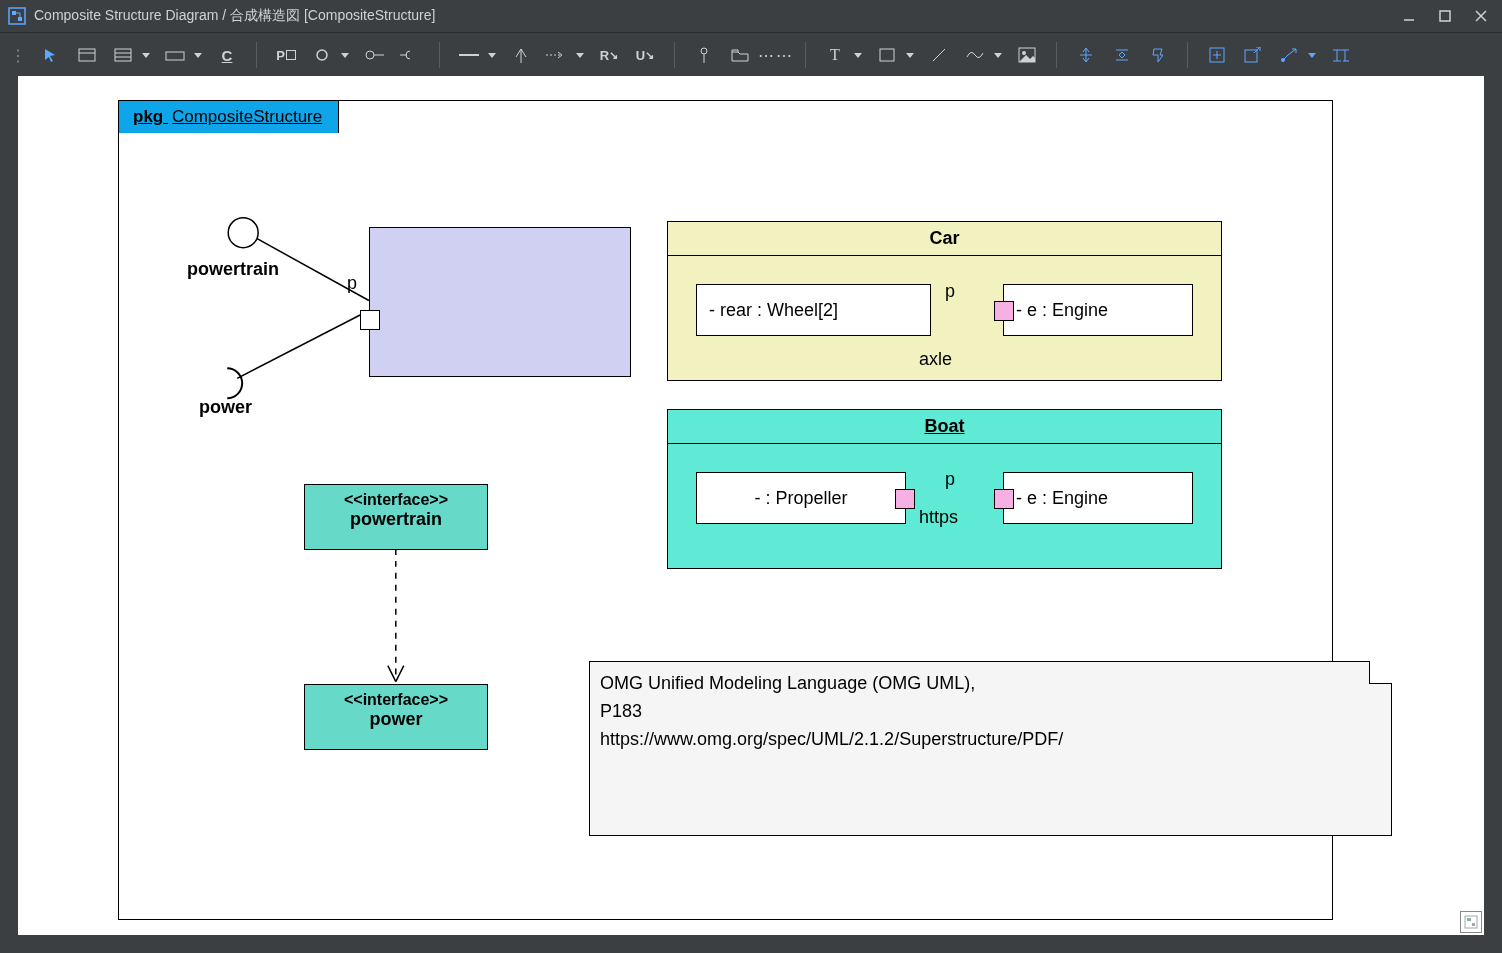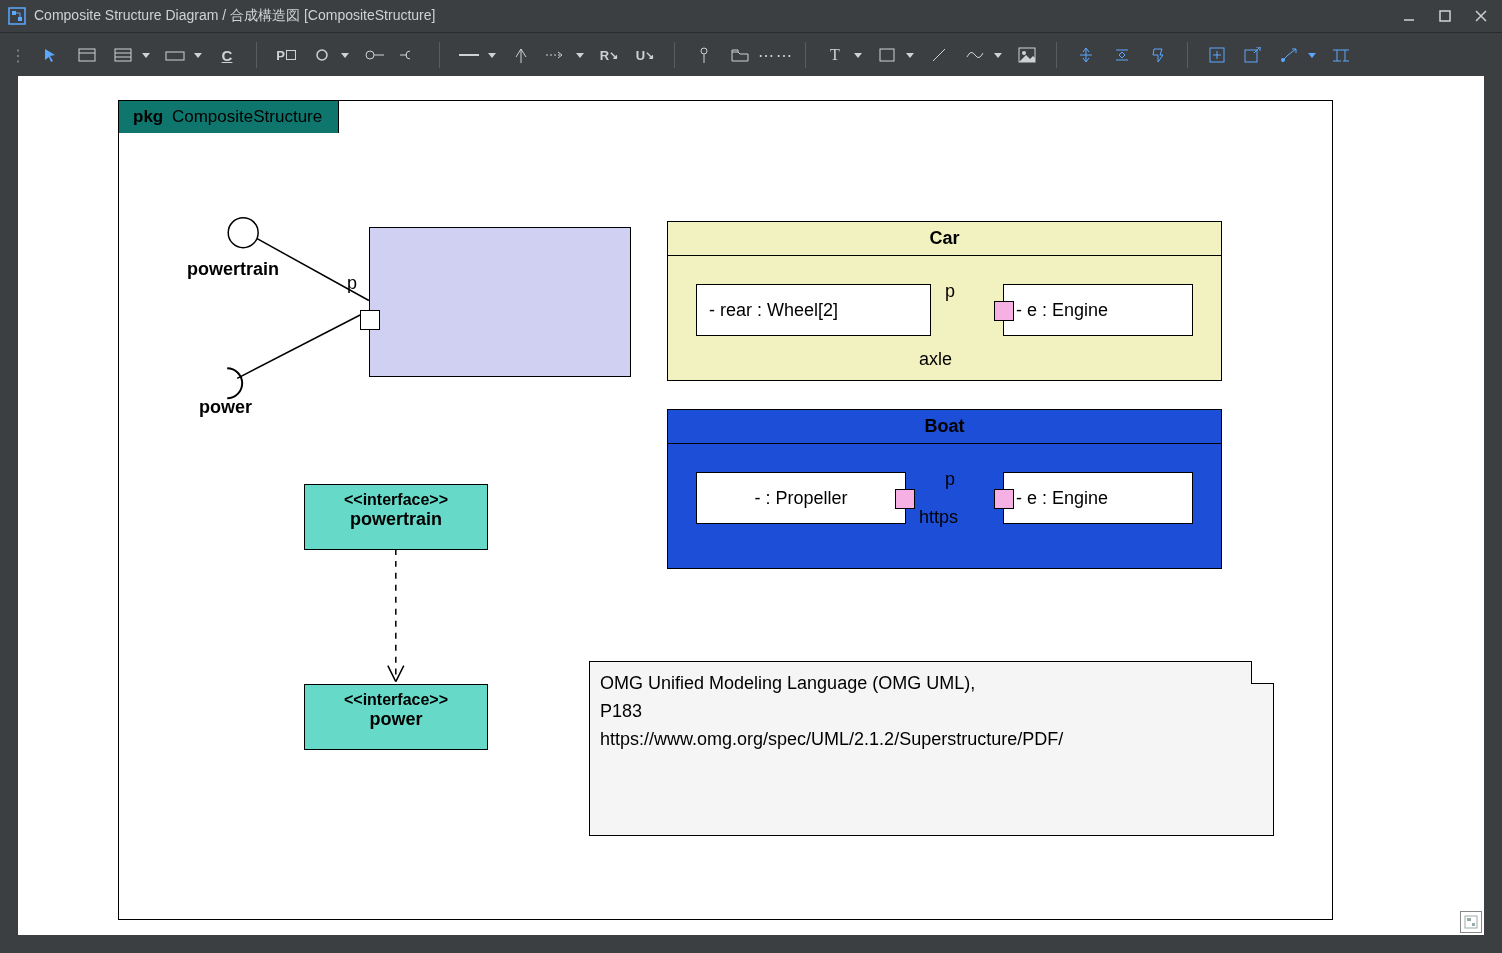--- a/index.html
+++ b/index.html
@@ -12,54 +12,54 @@
   .win-btn{width:18px;height:18px;display:flex;align-items:center;justify-content:center;color:#cfd2d4;}
   
   .toolbar{height:44px;background:#3c3f41;display:flex;align-items:center;padding-left:10px;gap:14px;border-top:1px solid #2a2c2e;}
   .tb-sep{width:1px;height:26px;background:#5a5d5f;margin:0 4px;}
   .tb-btn{width:22px;height:22px;display:flex;align-items:center;justify-content:center;color:#cfd2d4;}
   .tb-hl{color:#5ca7ff;}
   .dd{width:0;height:0;border-left:4px solid transparent;border-right:4px solid transparent;border-top:5px solid #cfd2d4;margin-left:-6px;}
   
   .canvas-outer{position:absolute;left:18px;top:76px;right:18px;bottom:18px;background:#fff;}
   .diagram{position:absolute;left:100px;top:24px;width:1215px;height:820px;border:1.5px solid #000;background:#fff;box-sizing:border-box;}
-  .diagram-tab{position:absolute;left:-1px;top:-1px;background:#0f766e;border:1.5px solid #000;border-bottom:none;padding:6px 16px 6px 14px;font-size:17px;}
+  .diagram-tab{position:absolute;left:-1px;top:-1px;background:#0ea5e9;border:1.5px solid #000;border-bottom:none;padding:6px 16px 6px 14px;font-size:17px;text-decoration:underline;}
   .diagram-tab b{font-weight:bold;}
   .diagram-tab::after{content:"";position:absolute;right:-12px;top:-1px;width:0;height:0;border-top:0 solid transparent;}
   
 
   
   .uml-box{position:absolute;border:1.5px solid #000;box-sizing:border-box;}
   .name-band{border-bottom:1.5px solid #000;text-align:center;font-weight:bold;font-size:18px;padding:6px 4px;}
   .stereo{font-weight:bold;font-size:16px;}
 
   .engine{left:250px;top:126px;width:262px;height:150px;background:#d0d0f3;}
   .car{left:548px;top:120px;width:555px;height:160px;background:#f2f2c0;}
-  .boat{left:548px;top:308px;width:555px;height:160px;background:#1d4ed8;}
+  .boat{left:548px;top:308px;width:555px;height:160px;background:#5eead4;text-decoration:underline;}
   .iface{background:#66d9c9;}
   .if1{left:185px;top:383px;width:184px;height:66px;}
   .if2{left:185px;top:583px;width:184px;height:66px;}
 
   .part{position:absolute;background:#fff;border:1.5px solid #000;font-size:18px;display:flex;align-items:center;padding:0 12px;box-sizing:border-box;}
   .rear{left:28px;top:62px;width:235px;height:52px;}
   .eCar{left:335px;top:62px;width:190px;height:52px;}
   .prop{left:28px;top:62px;width:210px;height:52px;justify-content:center;}
   .eBoat{left:335px;top:62px;width:190px;height:52px;}
 
   .port{position:absolute;width:20px;height:20px;border:1.5px solid #000;background:#fff;box-sizing:border-box;}
   .port-pink{background:#f7b0e3;}
   .port-engine{left:-10px;top:82px;}
   .port-car-e{left:-10px;top:16px;}
   .port-car-prop-r{right:-10px;top:16px;}
   .port-boat-e{left:-10px;top:16px;}
 
   .lbl{position:absolute;font-size:18px;white-space:nowrap;}
   .lblB{font-weight:bold;}
 
-  .note{position:absolute;left:470px;top:560px;width:685px;height:175px;background:#f5f5f5;border:1.5px solid #000;padding:8px 10px;font-size:18px;line-height:1.55;box-sizing:border-box;}
+  .note{position:absolute;left:470px;top:560px;width:803px;height:175px;background:#f5f5f5;border:1.5px solid #000;padding:8px 10px;font-size:18px;line-height:1.55;box-sizing:border-box;}
   .note-fold{position:absolute;right:-1px;top:-1px;width:22px;height:22px;background:#fff;border-left:1.5px solid #000;border-bottom:1.5px solid #000;}
   .note-fold::after{content:"";position:absolute;left:0;top:0;width:0;height:0;}
 
   .mini-icon{position:absolute;right:2px;bottom:2px;width:20px;height:20px;border:1px solid #888;display:flex;align-items:center;justify-content:center;color:#aaa;}
 
   svg.overlay{position:absolute;left:0;top:0;width:100%;height:100%;pointer-events:none;}
 
 </style>
 </head>
 <body>

